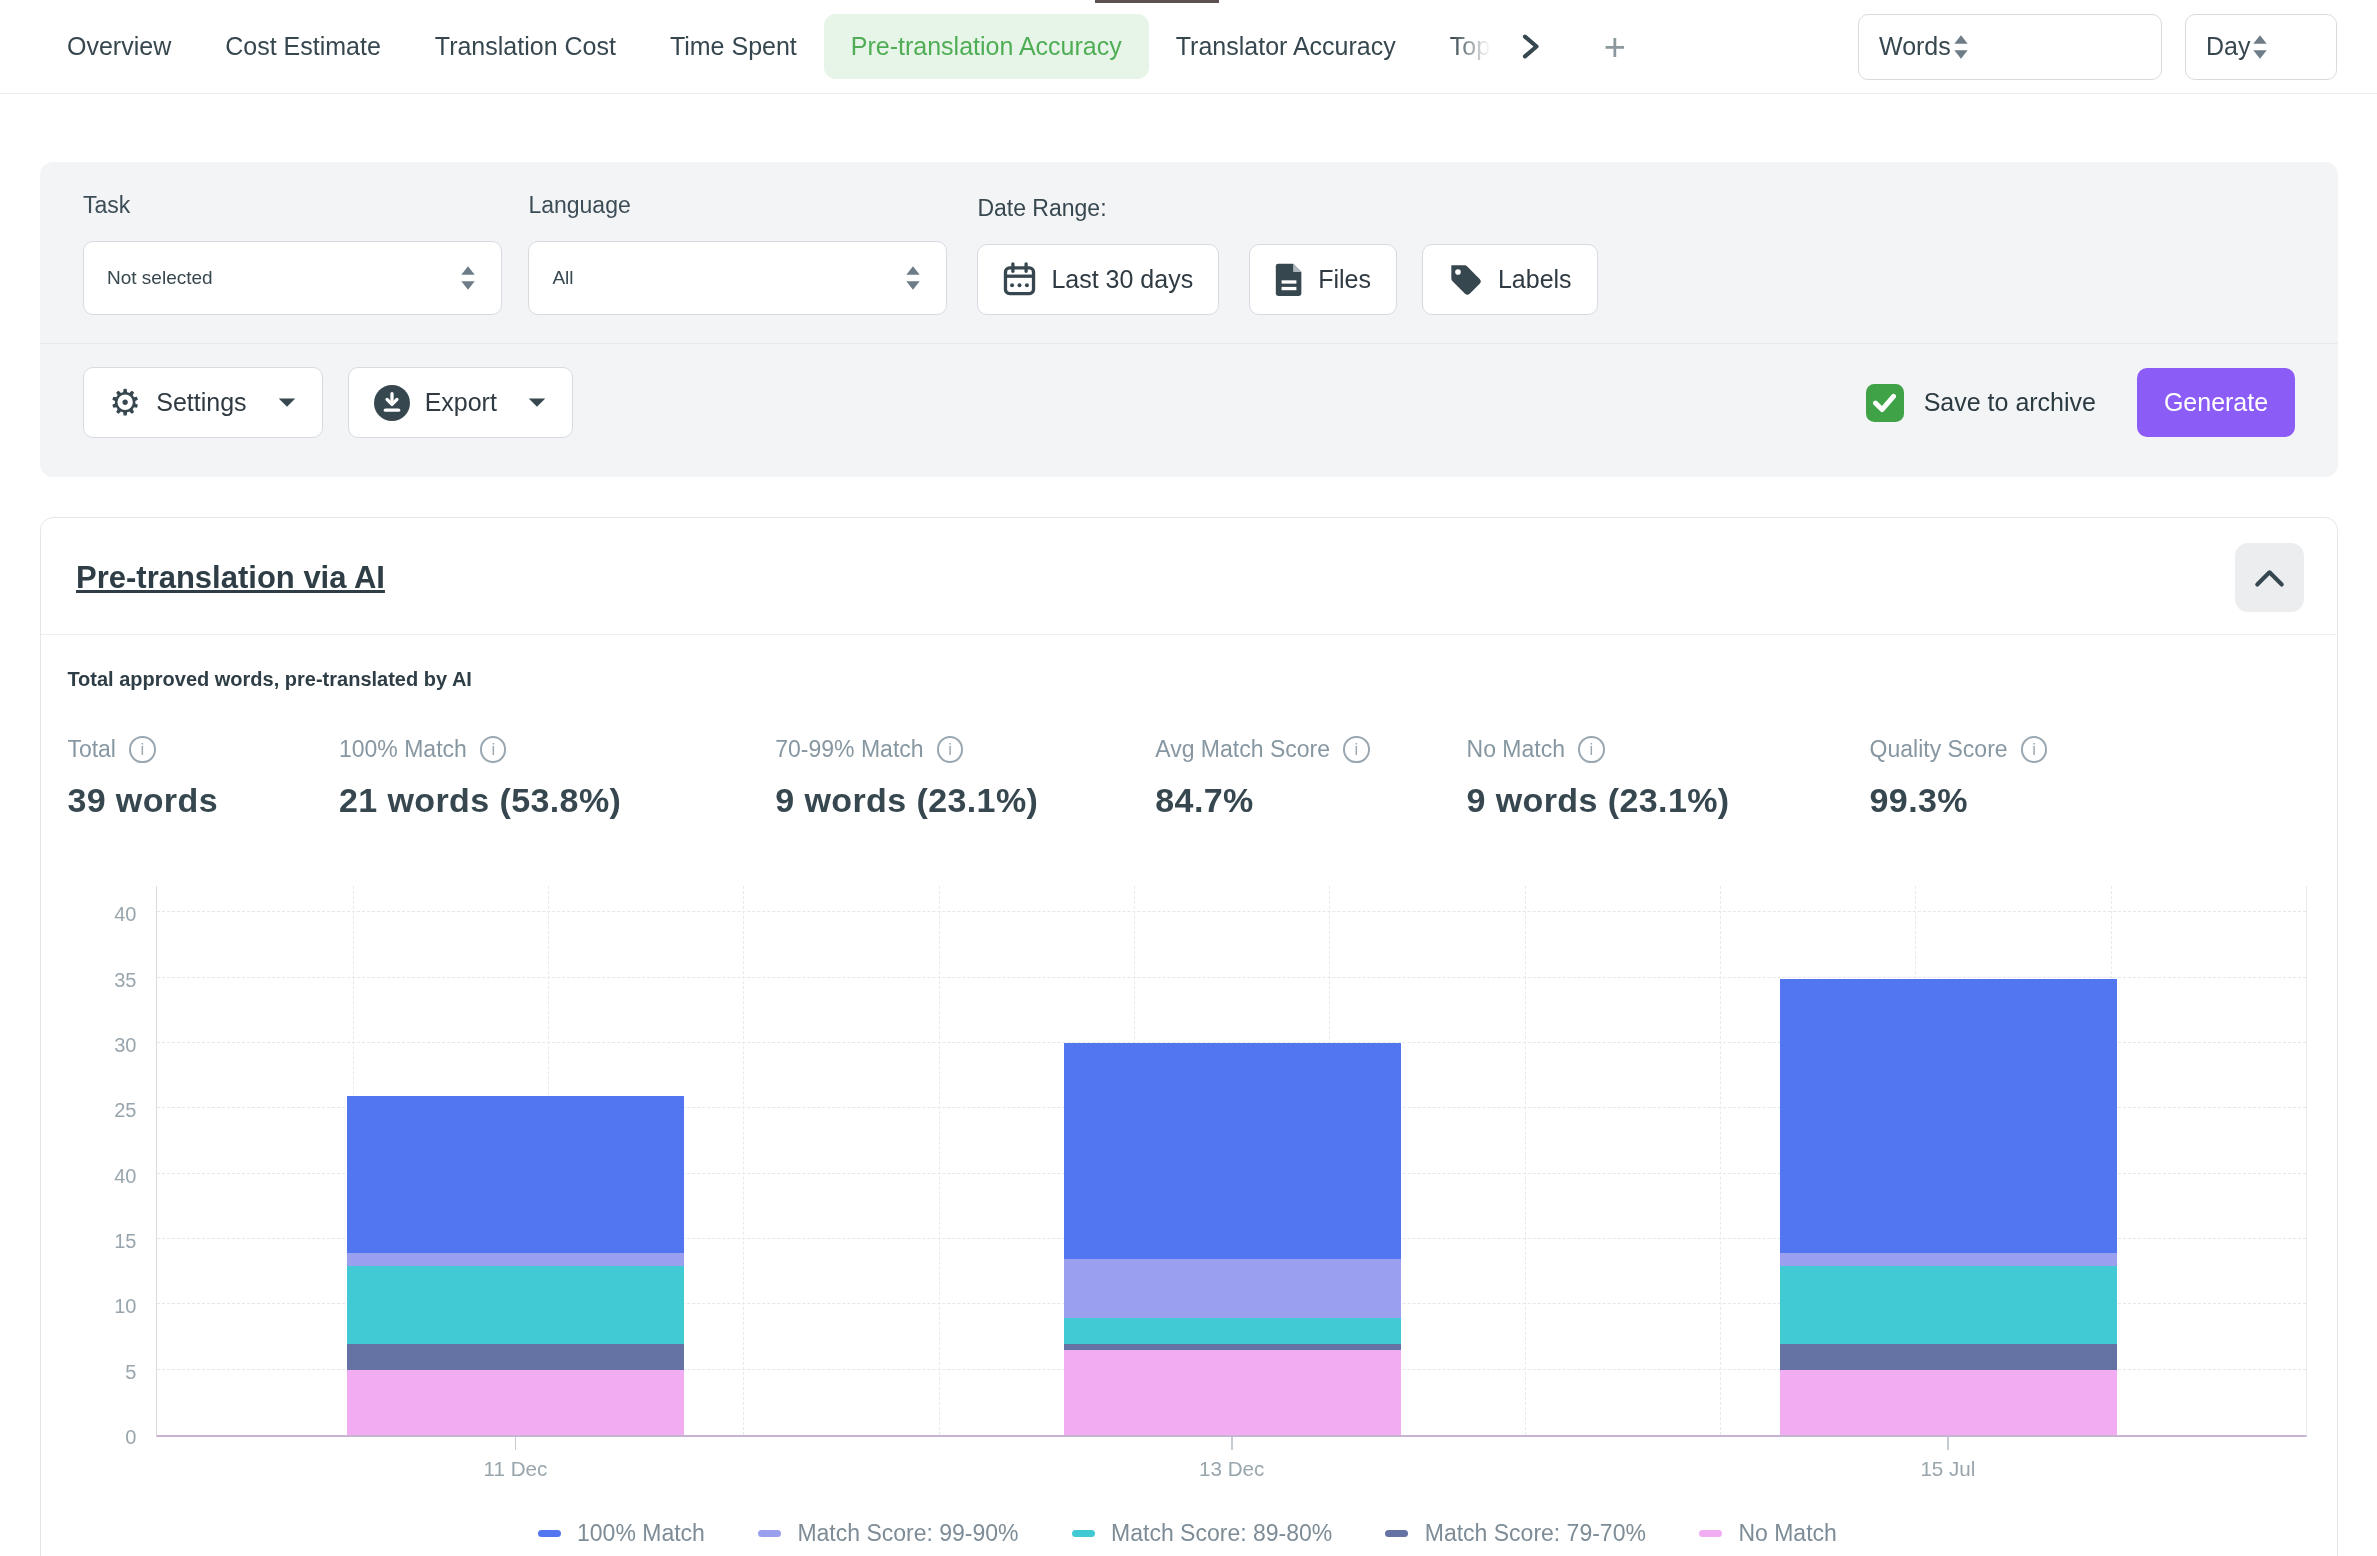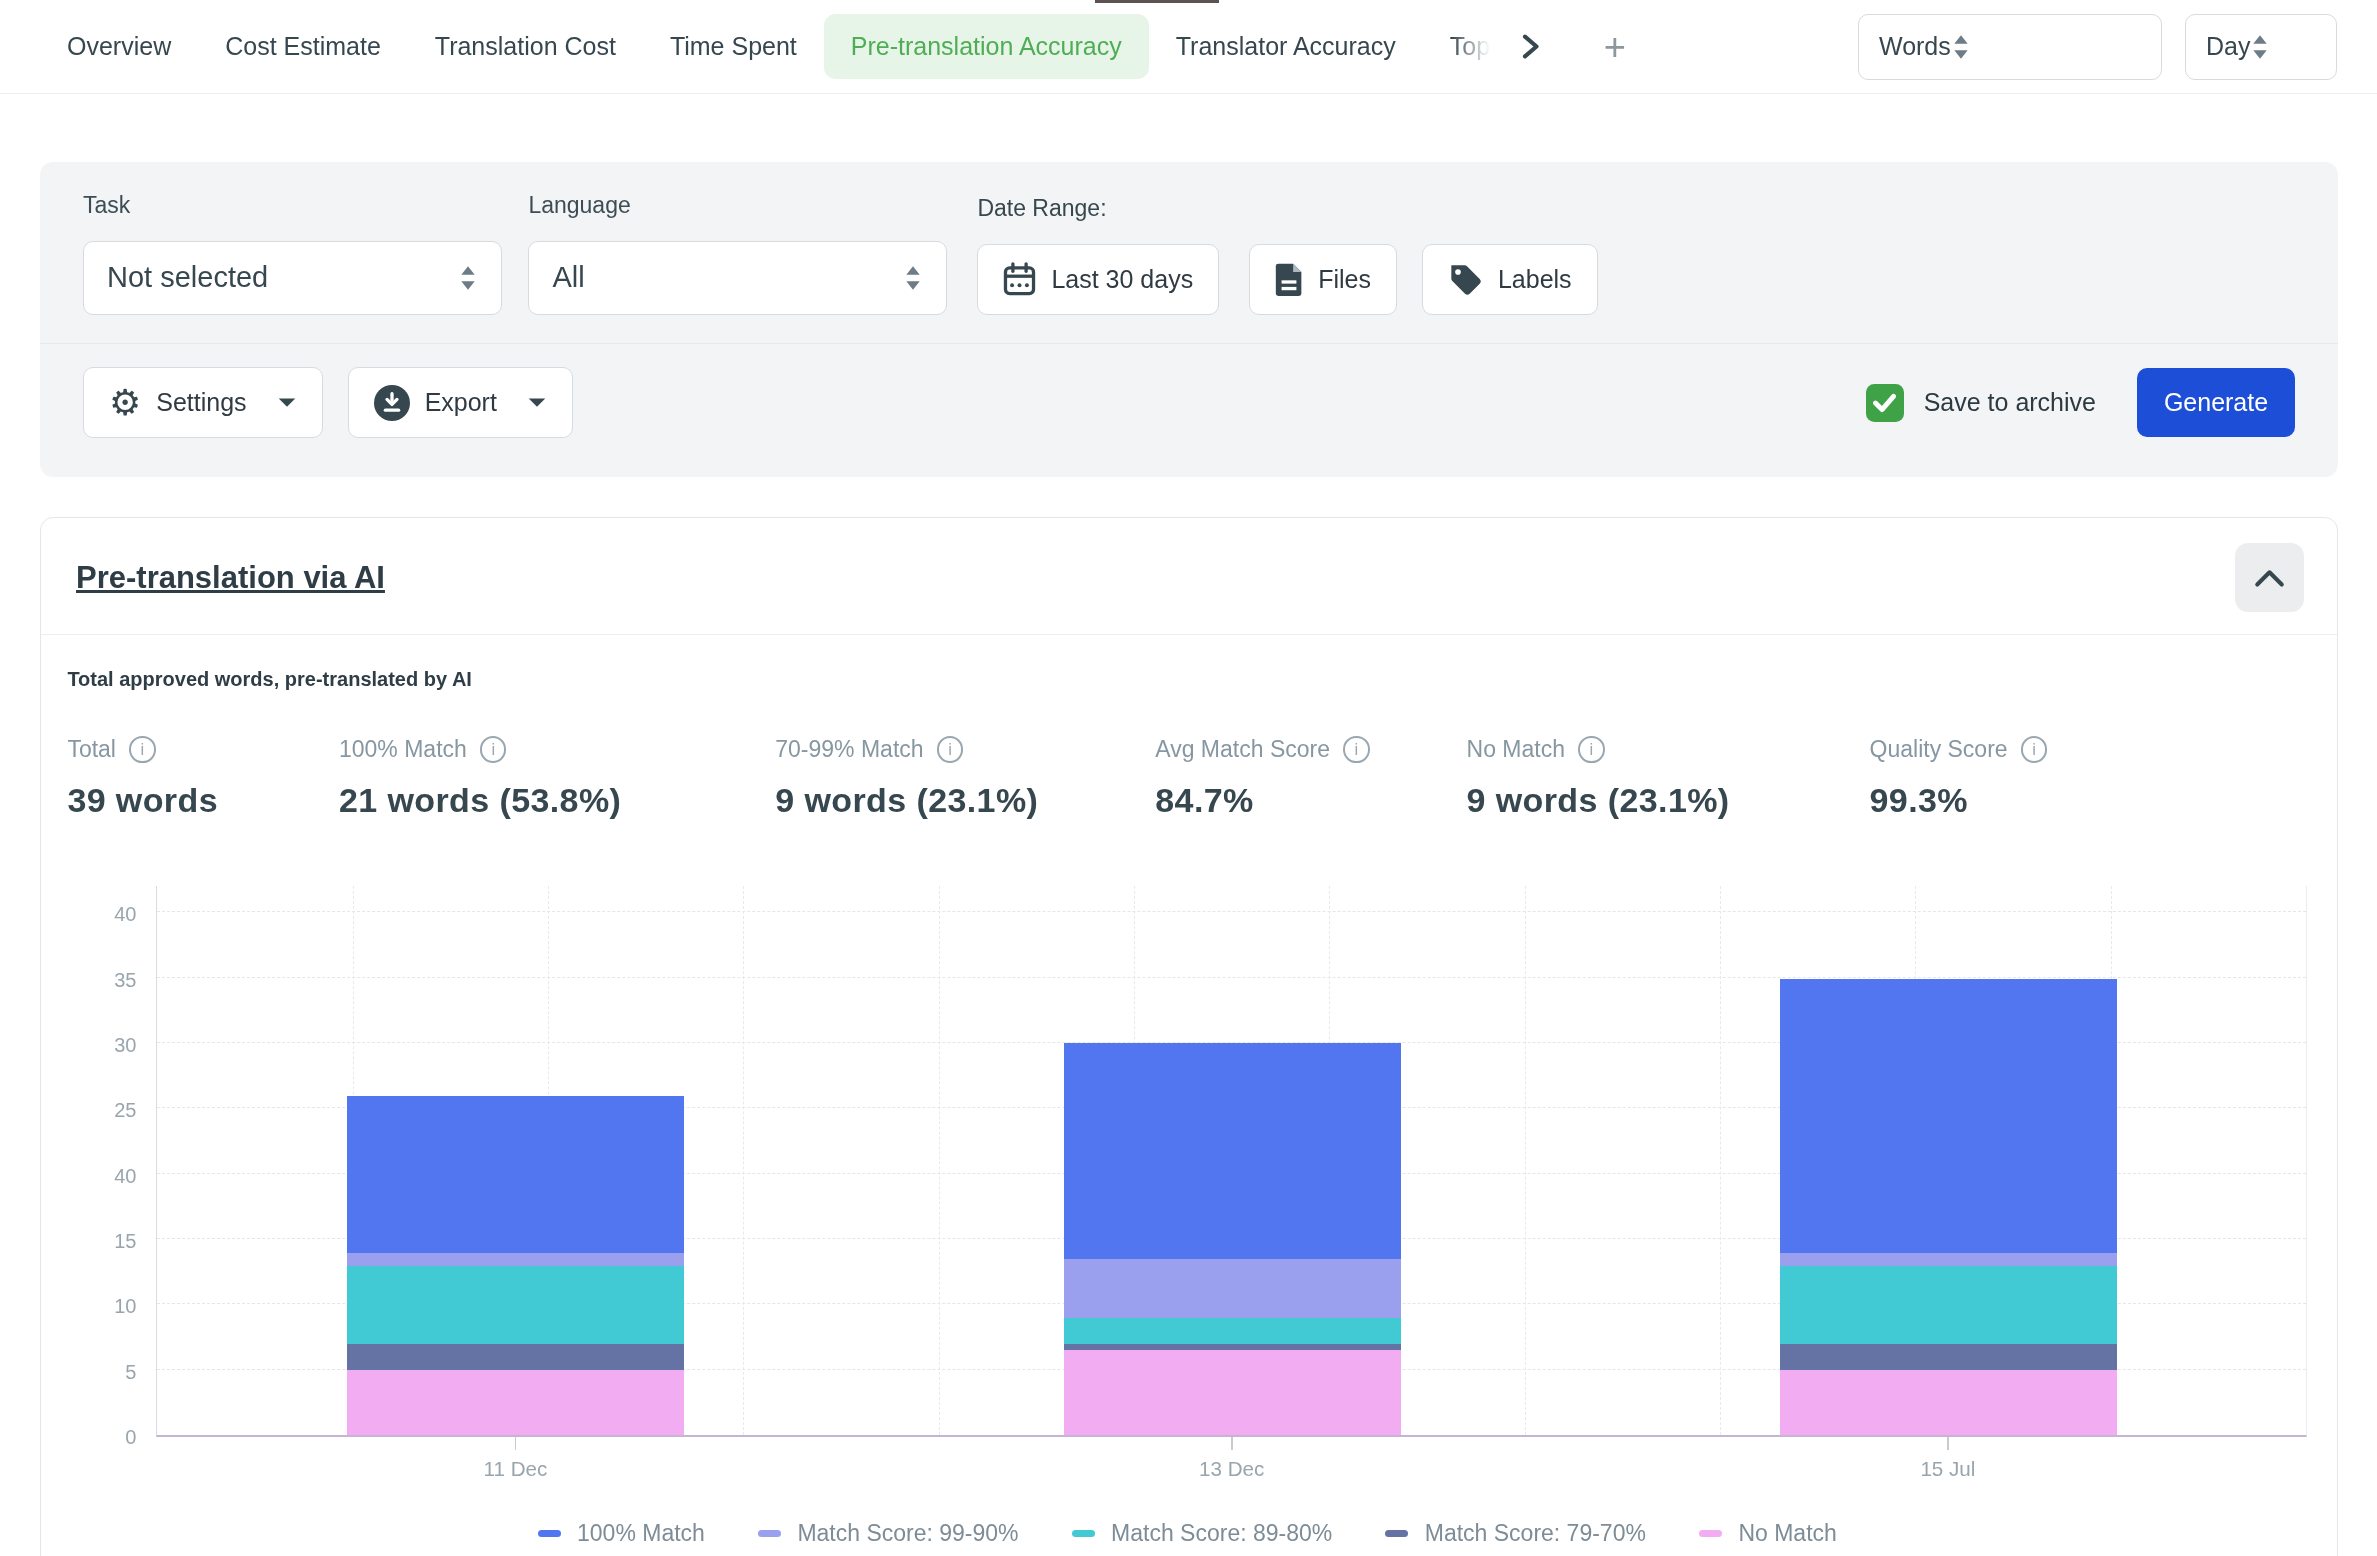--- a/index.html
+++ b/index.html
@@ -28,32 +28,32 @@
   .select.words { margin-left:auto; width:304px; height:66px; }
   .select.day { margin-left:23px; width:152px; height:66px; }
 
   
   .filter-panel { position:absolute; left:40px; top:162px; width:2298px; height:315px;
     background:#f3f4f5; border-radius:13.2px; }
   .filter-row1 { display:flex; align-items:flex-end; padding:30px 43px 0 43px; }
   .fgroup { display:flex; flex-direction:column; }
   .flabel { font-size:23px; color:#3d4d57; margin-bottom:21.5px; }
   .fselect { width:419px; height:74px; background:#fff; border:1.7px solid #d7dbdf; border-radius:10px;
-    display:flex; align-items:center; justify-content:space-between; padding:0 23px; font-size:29px; cursor:pointer; }
+    display:flex; align-items:center; justify-content:space-between; padding:0 23px; font-size:19px; cursor:pointer; }
   .gap32 { width:26.4px; } .gap36 { width:30px; } .gap30 { width:25px; }
   .fbtn { height:71px; background:#fff; border:1.7px solid #d7dbdf; border-radius:10px;
     display:flex; align-items:center; gap:15px; padding:0 25px; font-size:25px; color:#2f3a42; cursor:pointer; }
   .filter-divider { height:1.7px; background:#e7e9ea; margin:28px 0 0 0; }
   .filter-row2 { display:flex; align-items:center; padding:23px 43px 0 43px; }
   .caret-down { margin-left:15px; }
   .save-group { margin-left:auto; display:flex; align-items:center; gap:20px; cursor:pointer; }
   .checkbox { width:38px; height:38px; background:#3fa246; border-radius:8.3px;
     display:flex; align-items:center; justify-content:center; }
   .save-label { font-size:25px; color:#2c3a42; }
-  .generate-btn { margin-left:41px; width:158px; height:69px; background:#1d4ed8; color:#fff;
+  .generate-btn { margin-left:41px; width:158px; height:69px; background:#8b5cf6; color:#fff;
     border:none; border-radius:10px; font-size:25px; font-family:inherit; cursor:pointer; }
 
   
   .card { position:absolute; left:40px; top:517px; width:2298px; height:1156px;
     background:#fff; border:1.7px solid #e4e6e8; border-radius:13.2px; }
   .card-header { display:flex; align-items:center; justify-content:space-between; padding:25px 33px 21.5px 35px; }
   .card-title { font-size:31px; font-weight:700; color:#2f3e46;text-decoration:underline; }
   .collapse-btn { width:69px; height:69px; background:#ebedee; border:none; border-radius:13.2px;
     display:flex; align-items:center; justify-content:center; cursor:pointer; }
   .card-divider { height:1.7px; background:#eceeef; }

